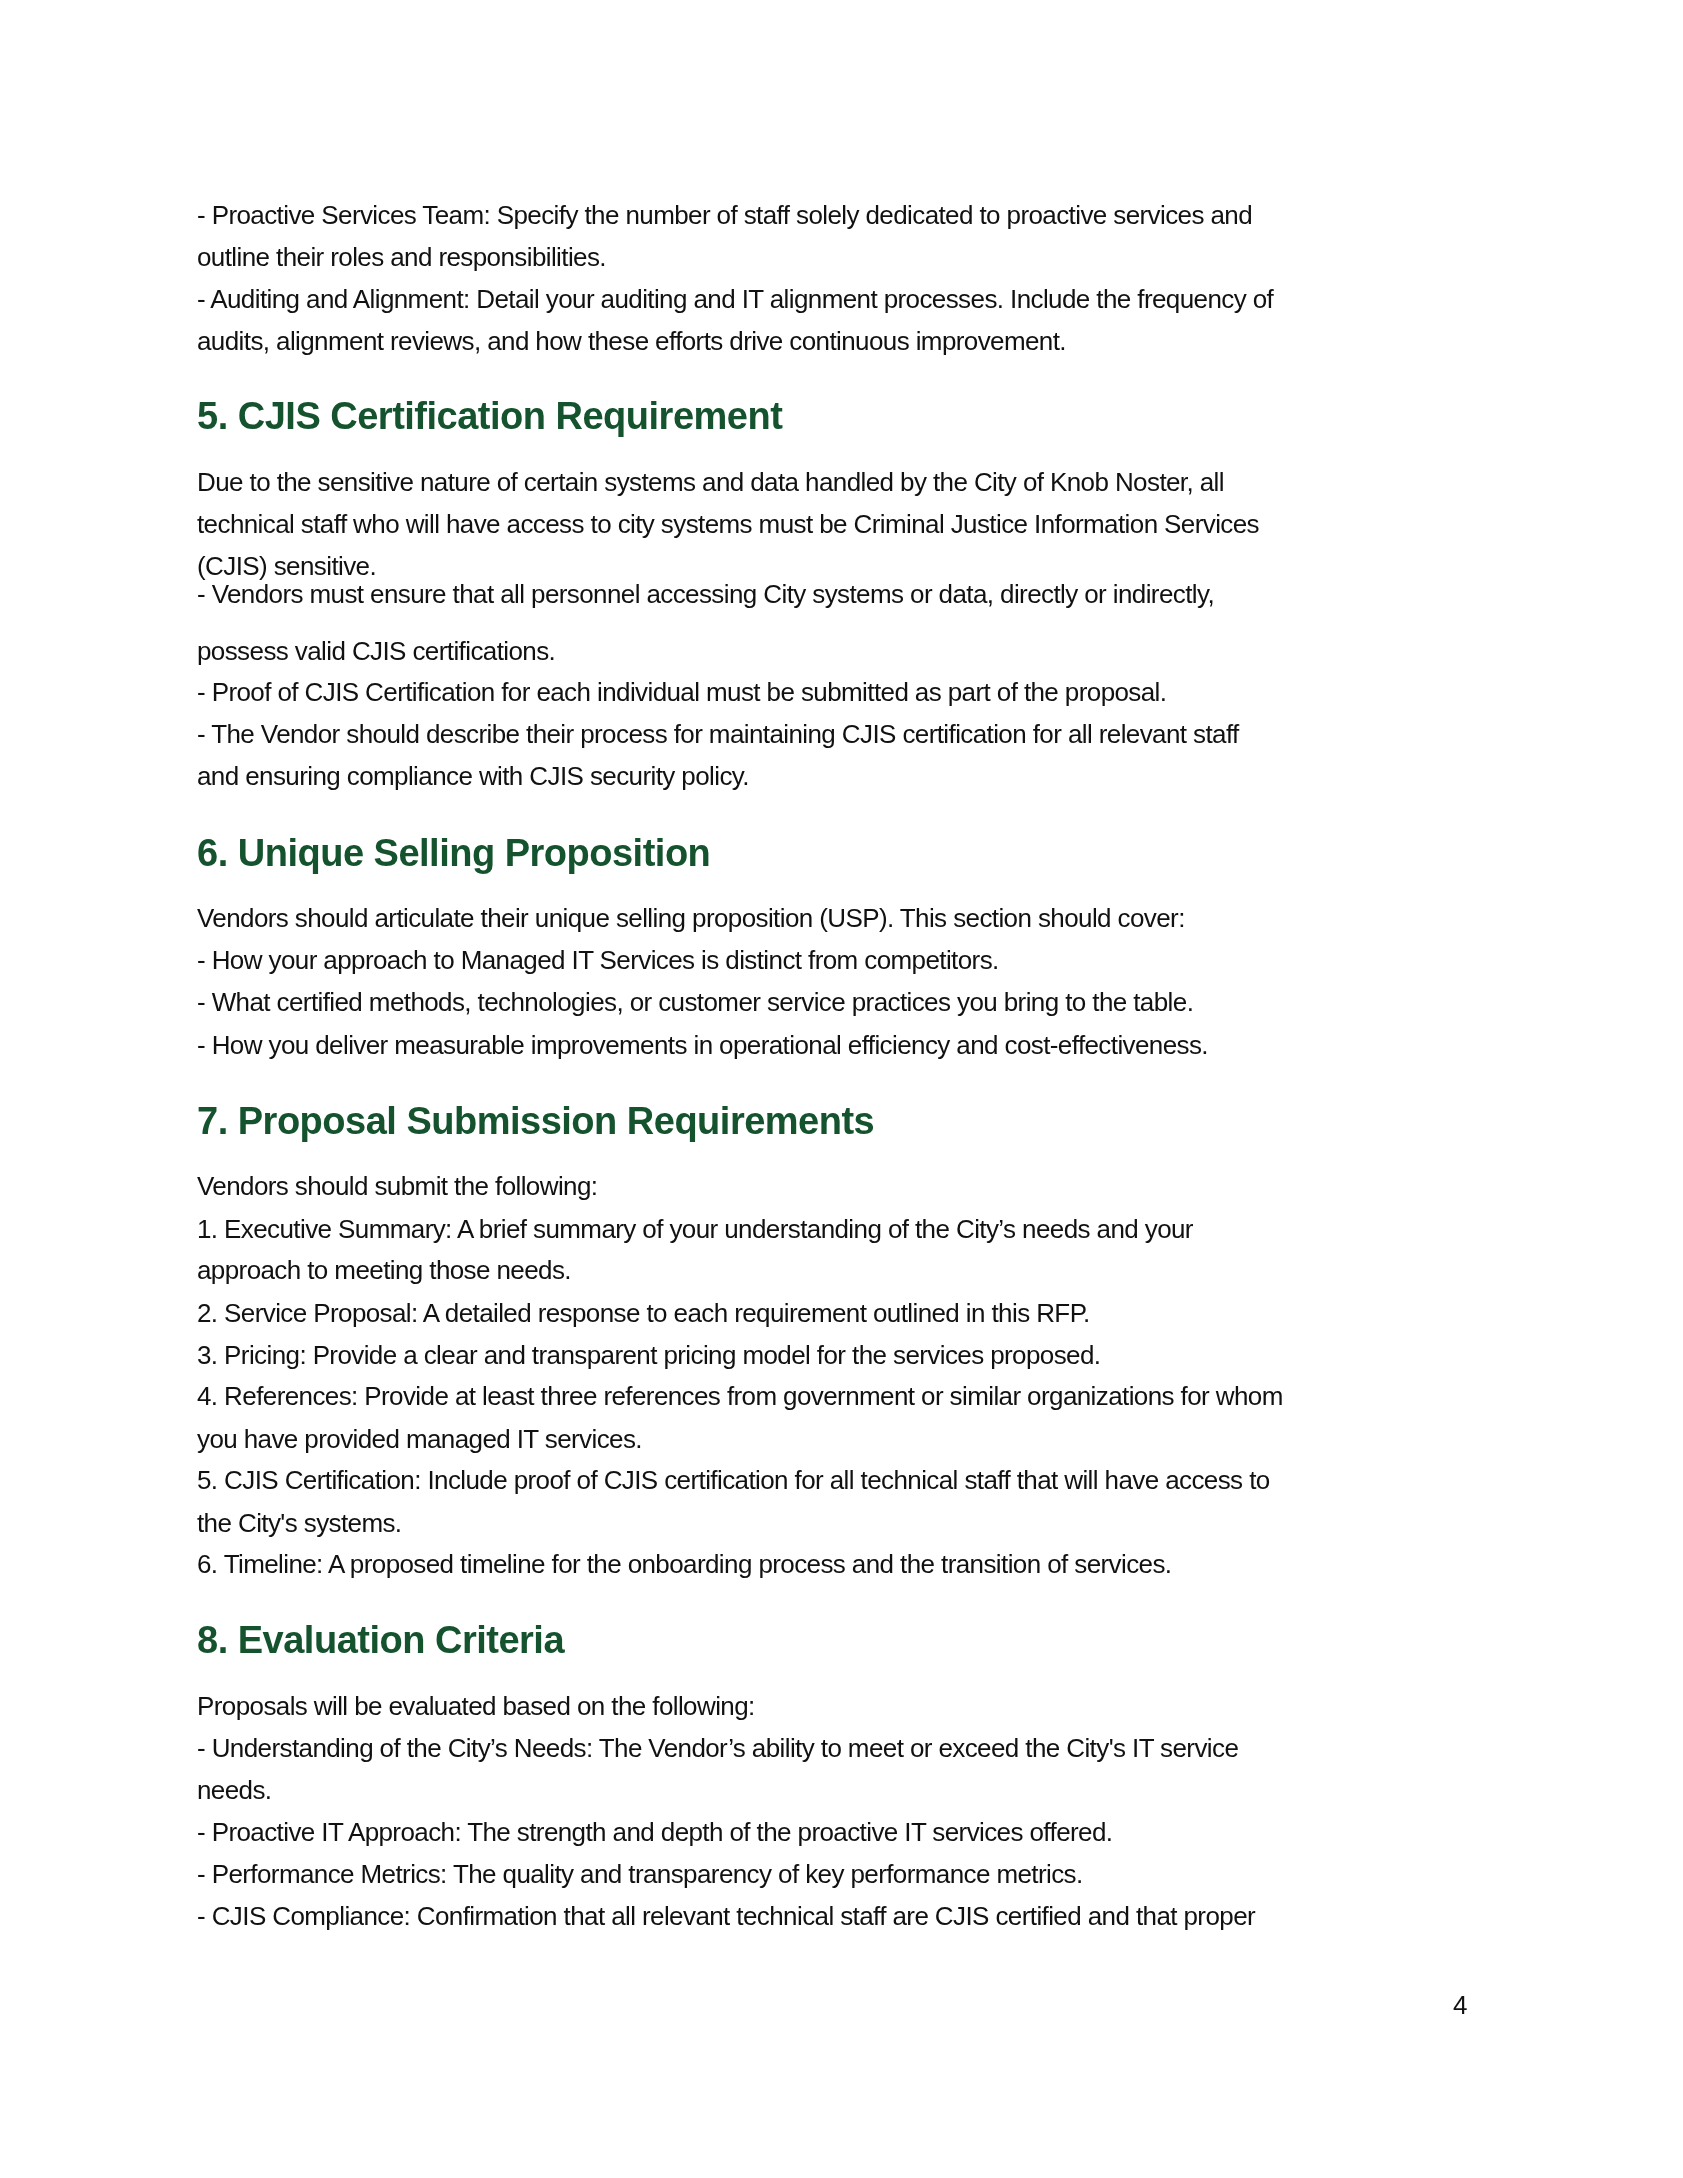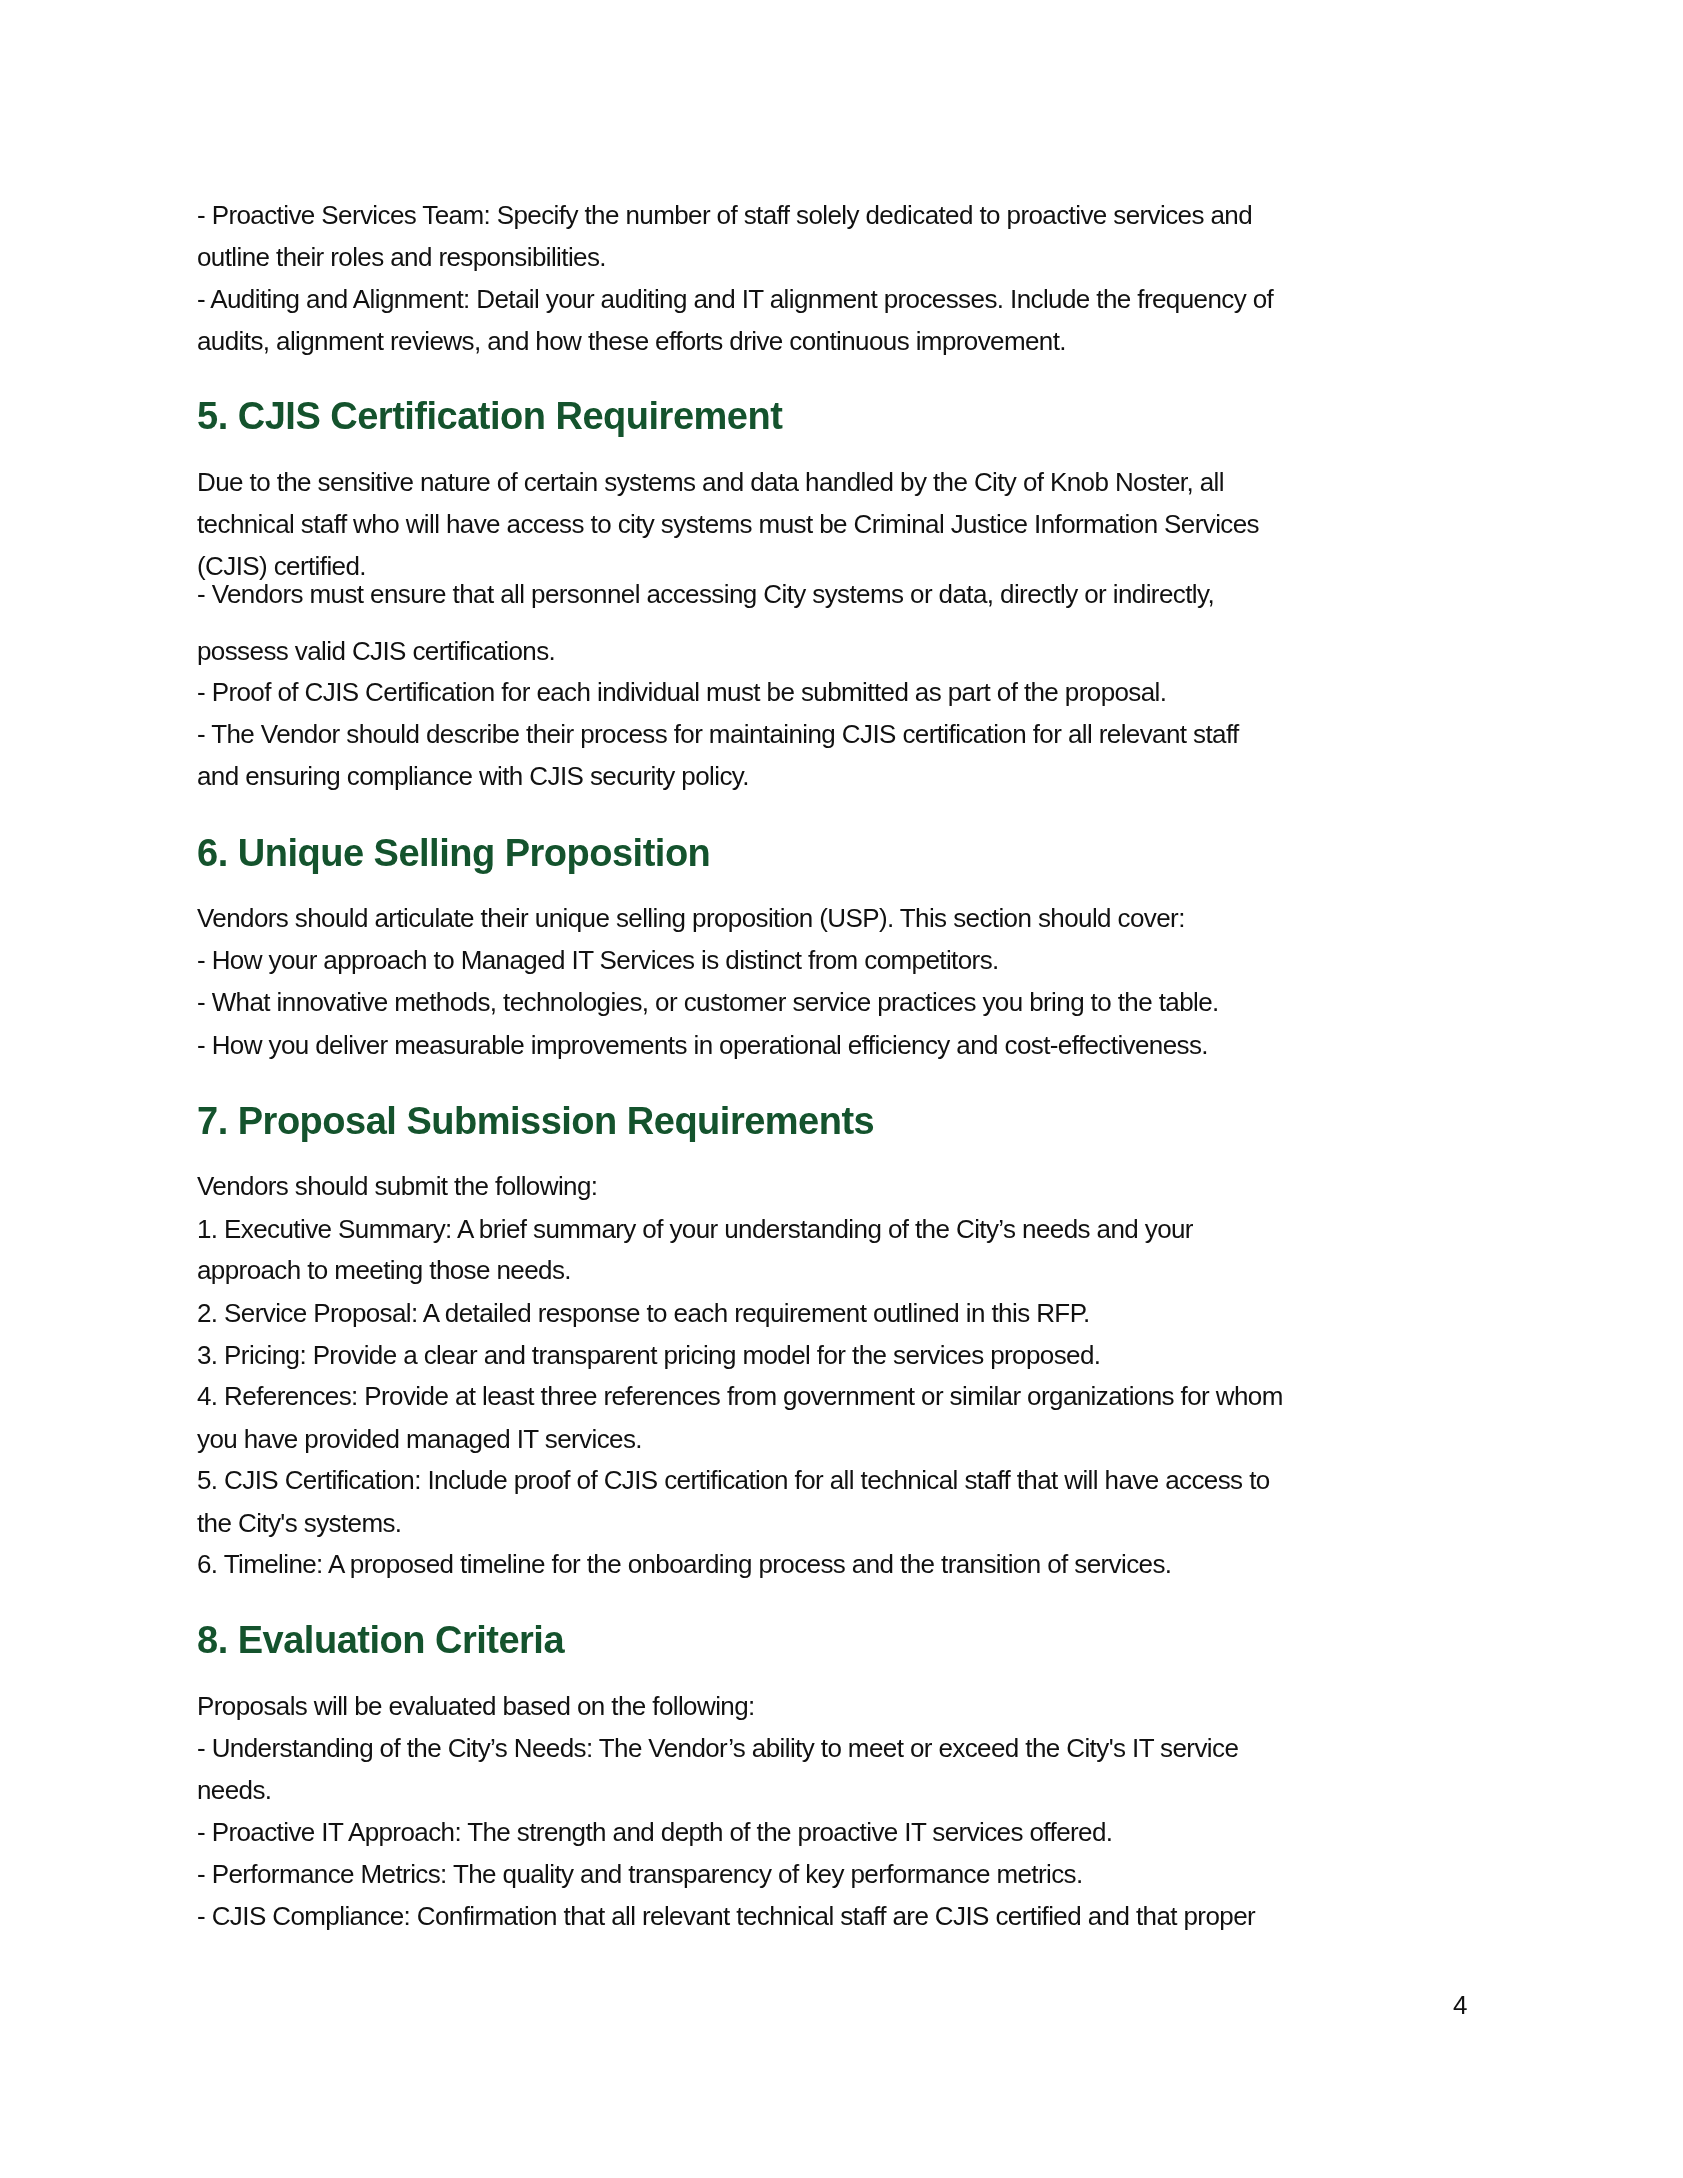--- a/index.html
+++ b/index.html
@@ -15,31 +15,31 @@
 <body>
 
 <div class="line" style="top:200px">- Proactive Services Team: Specify the number of staff solely dedicated to proactive services and</div>
 <div class="line" style="top:242px">outline their roles and responsibilities.</div>
 <div class="line" style="top:284px">- Auditing and Alignment: Detail your auditing and IT alignment processes. Include the frequency of</div>
 <div class="line" style="top:326px">audits, alignment reviews, and how these efforts drive continuous improvement.</div>
 
 <h2 class="heading" style="top:394px;margin:0">5. CJIS Certification Requirement</h2>
 <div class="line" style="top:467px">Due to the sensitive nature of certain systems and data handled by the City of Knob Noster, all</div>
 <div class="line" style="top:509px">technical staff who will have access to city systems must be Criminal Justice Information Services</div>
-<div class="line" style="top:551px">(CJIS) certified.</div>
+<div class="line" style="top:551px">(CJIS) sensitive.</div>
 <div class="line" style="top:579px">- Vendors must ensure that all personnel accessing City systems or data, directly or indirectly,</div>
 <div class="line" style="top:636px">possess valid CJIS certifications.</div>
 <div class="line" style="top:677px">- Proof of CJIS Certification for each individual must be submitted as part of the proposal.</div>
 <div class="line" style="top:719px">- The Vendor should describe their process for maintaining CJIS certification for all relevant staff</div>
 <div class="line" style="top:761px">and ensuring compliance with CJIS security policy.</div>
 
 <h2 class="heading" style="top:831px;margin:0">6. Unique Selling Proposition</h2>
 <div class="line" style="top:903px">Vendors should articulate their unique selling proposition (USP). This section should cover:</div>
 <div class="line" style="top:945px">- How your approach to Managed IT Services is distinct from competitors.</div>
-<div class="line" style="top:987px">- What innovative methods, technologies, or customer service practices you bring to the table.</div>
+<div class="line" style="top:987px">- What certified methods, technologies, or customer service practices you bring to the table.</div>
 <div class="line" style="top:1030px">- How you deliver measurable improvements in operational efficiency and cost-effectiveness.</div>
 
 <h2 class="heading" style="top:1099px;margin:0">7. Proposal Submission Requirements</h2>
 <div class="line" style="top:1171px">Vendors should submit the following:</div>
 <div class="line" style="top:1214px">1. Executive Summary: A brief summary of your understanding of the City’s needs and your</div>
 <div class="line" style="top:1255px">approach to meeting those needs.</div>
 <div class="line" style="top:1298px">2. Service Proposal: A detailed response to each requirement outlined in this RFP.</div>
 <div class="line" style="top:1340px">3. Pricing: Provide a clear and transparent pricing model for the services proposed.</div>
 <div class="line" style="top:1381px">4. References: Provide at least three references from government or similar organizations for whom</div>
 <div class="line" style="top:1424px">you have provided managed IT services.</div>

